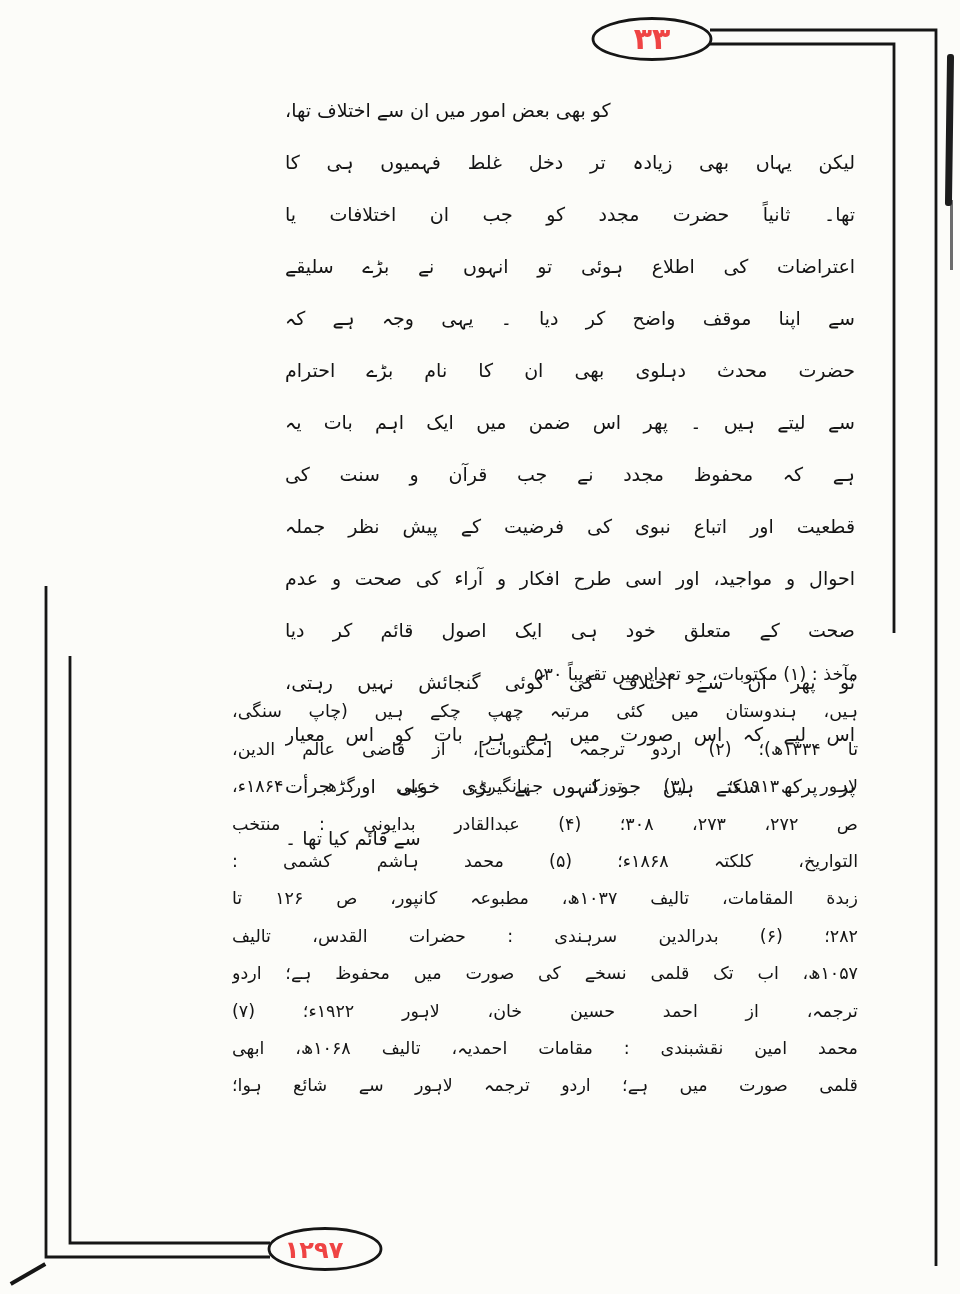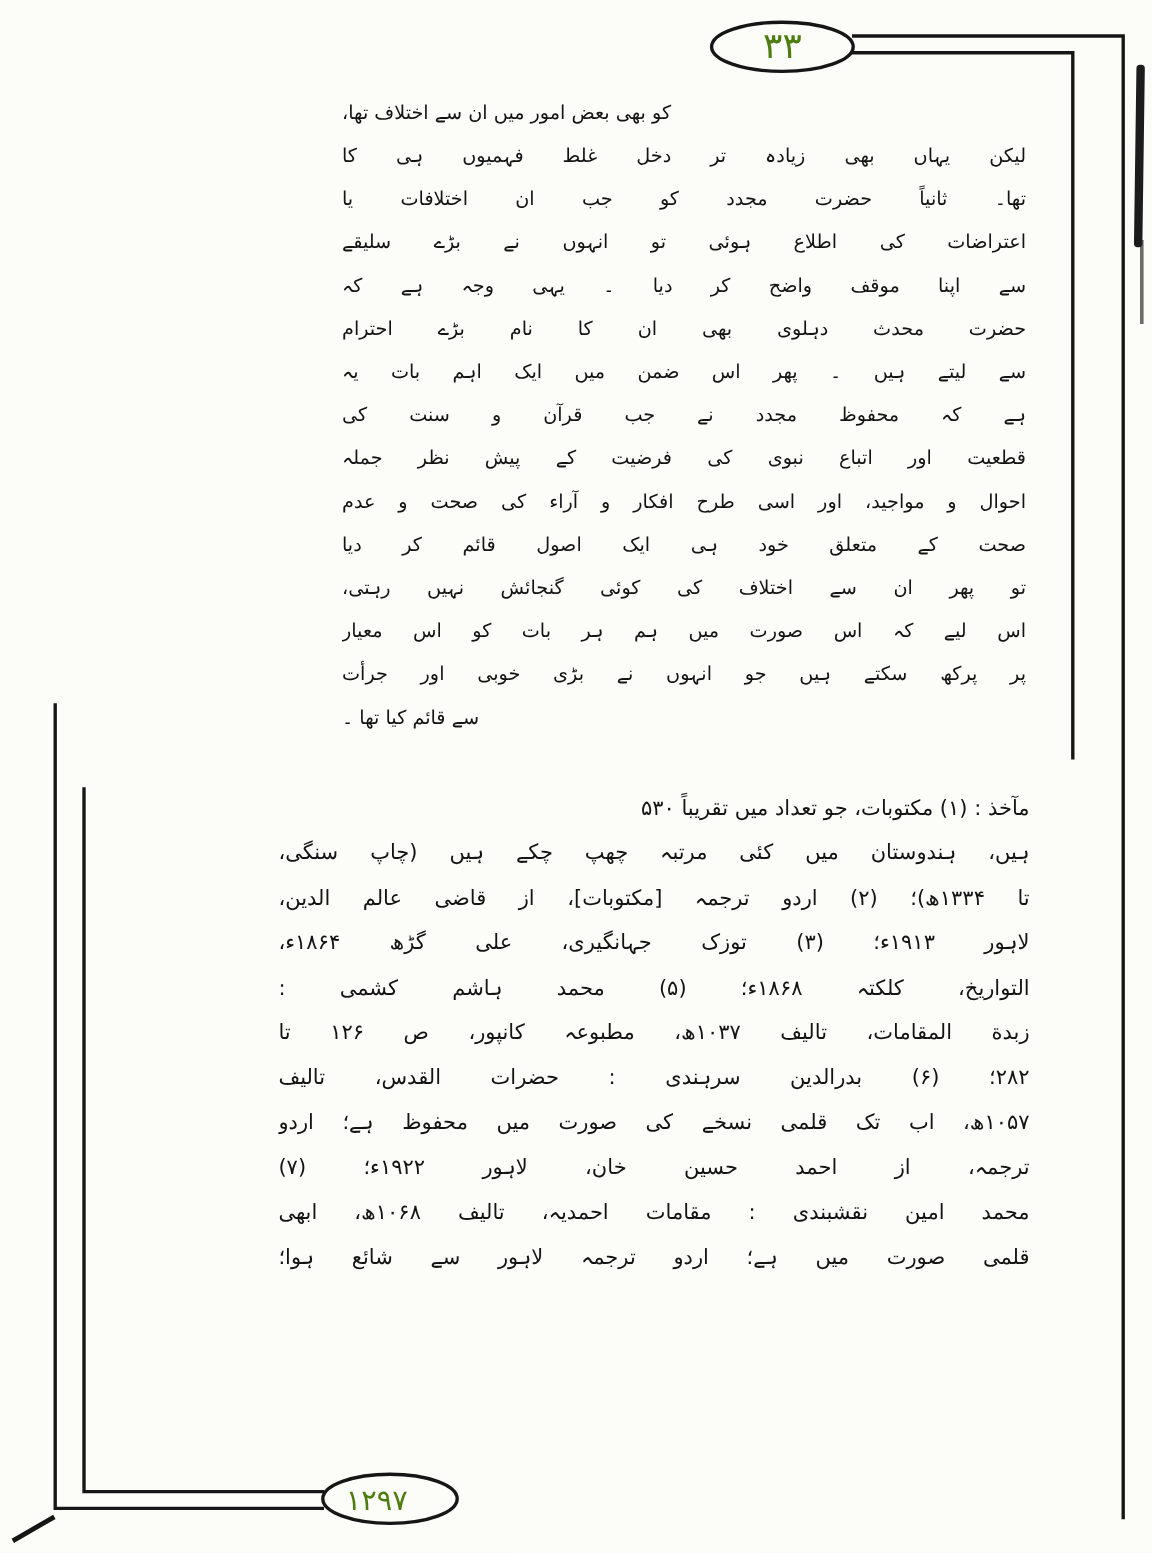--- a/index.html
+++ b/index.html
@@ -20,22 +20,22 @@
   .frame-svg {
     position: absolute;
     inset: 0;
     width: 960px;
     height: 1294px;
     pointer-events: none;
   }
   .page-num {
     position: absolute;
     text-align: center;
-    font-weight: normal;
-    color: #4d7c0f;
+    font-weight: bold;
+    color: #ef4444;
     direction: rtl;
     letter-spacing: 1px;
   }
   .page-num.top {
     left: 610px;
     top: 20px;
     width: 84px;
     font-size: 30px;
     line-height: 38px;
   }
@@ -47,24 +47,25 @@
     line-height: 32px;
   }
   .main-text {
     position: absolute;
     top: 76px;
     right: 105px;
     width: 570px;
     direction: rtl;
   }
   .main-text .line {
-    font-size: 16px;
+    font-size: 19px;
     line-height: 36px;
     height: 36px;
     overflow: hidden;
+    margin-top: 16px;
   }
   .footnotes {
     position: absolute;
     top: 656px;
     right: 102px;
     width: 626px;
     direction: rtl;
   }
   .footnotes .line {
     font-size: 17.5px;
@@ -143,20 +144,21 @@
     <div class="line just">اس لیے کہ اس صورت میں ہم ہر بات کو اس معیار</div>
     <div class="line just">پر پرکھ سکتے ہیں جو انہوں نے بڑی خوبی اور جرأت</div>
     <div class="line flush-left">سے قائم کیا تھا ۔</div>
   </div>
 
   <div class="footnotes">
     <div class="line flush-right">مآخذ : (۱) مکتوبات، جو تعداد میں تقریباً ۵۳۰</div>
     <div class="line just">ہیں، ہندوستان میں کئی مرتبہ چھپ چکے ہیں (چاپ سنگی،</div>
     <div class="line just">تا ۱۳۳۴ھ)؛ (۲) اردو ترجمہ [مکتوبات]، از قاضی عالم الدین،</div>
     <div class="line just">لاہور ۱۹۱۳ء؛ (۳) توزک جہانگیری، علی گڑھ ۱۸۶۴ء،</div>
+    <div class="line just">ص ۲۷۲، ۲۷۳، ۳۰۸؛ (۴) عبدالقادر بدایونی : منتخب</div>
     <div class="line just">التواریخ، کلکتہ ۱۸۶۸ء؛ (۵) محمد ہاشم کشمی :</div>
     <div class="line just">زبدة المقامات، تالیف ۱۰۳۷ھ، مطبوعہ کانپور، ص ۱۲۶ تا</div>
     <div class="line just">۲۸۲؛ (۶) بدرالدین سرہندی : حضرات القدس، تالیف</div>
     <div class="line just">۱۰۵۷ھ، اب تک قلمی نسخے کی صورت میں محفوظ ہے؛ اردو</div>
     <div class="line just">ترجمہ، از احمد حسین خان، لاہور ۱۹۲۲ء؛ (۷)</div>
     <div class="line just">محمد امین نقشبندی : مقامات احمدیہ، تالیف ۱۰۶۸ھ، ابھی</div>
     <div class="line just">قلمی صورت میں ہے؛ اردو ترجمہ لاہور سے شائع ہوا؛</div>
   </div>
 
   <div class="edge-streak"></div>

